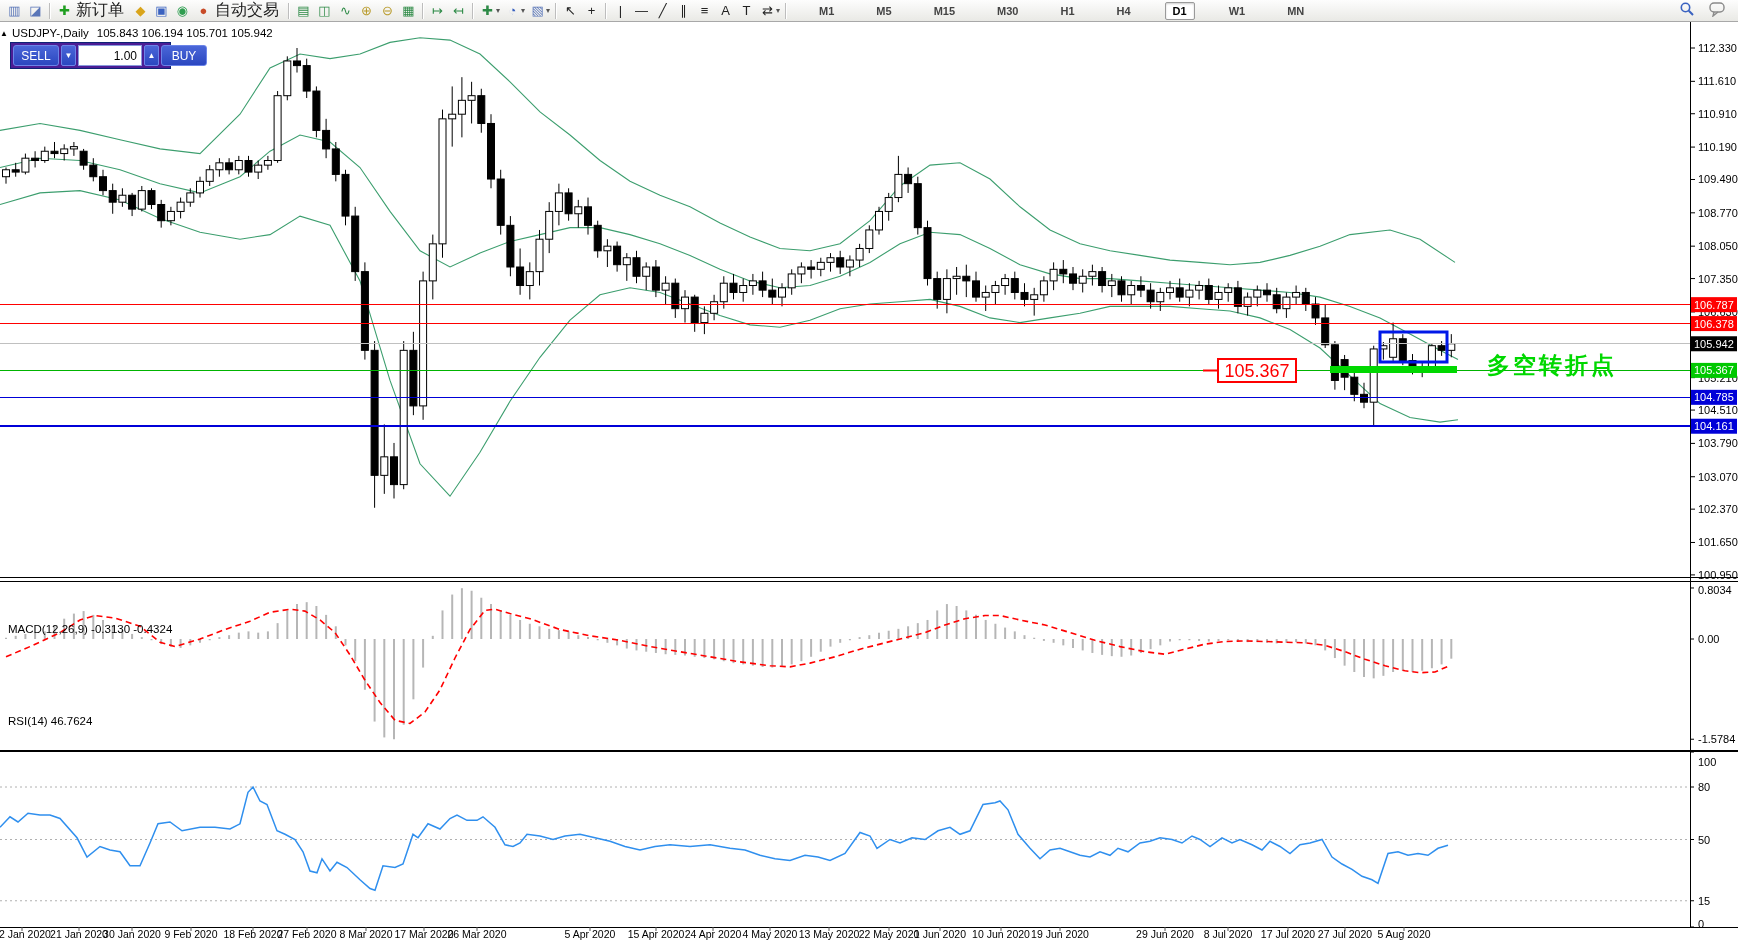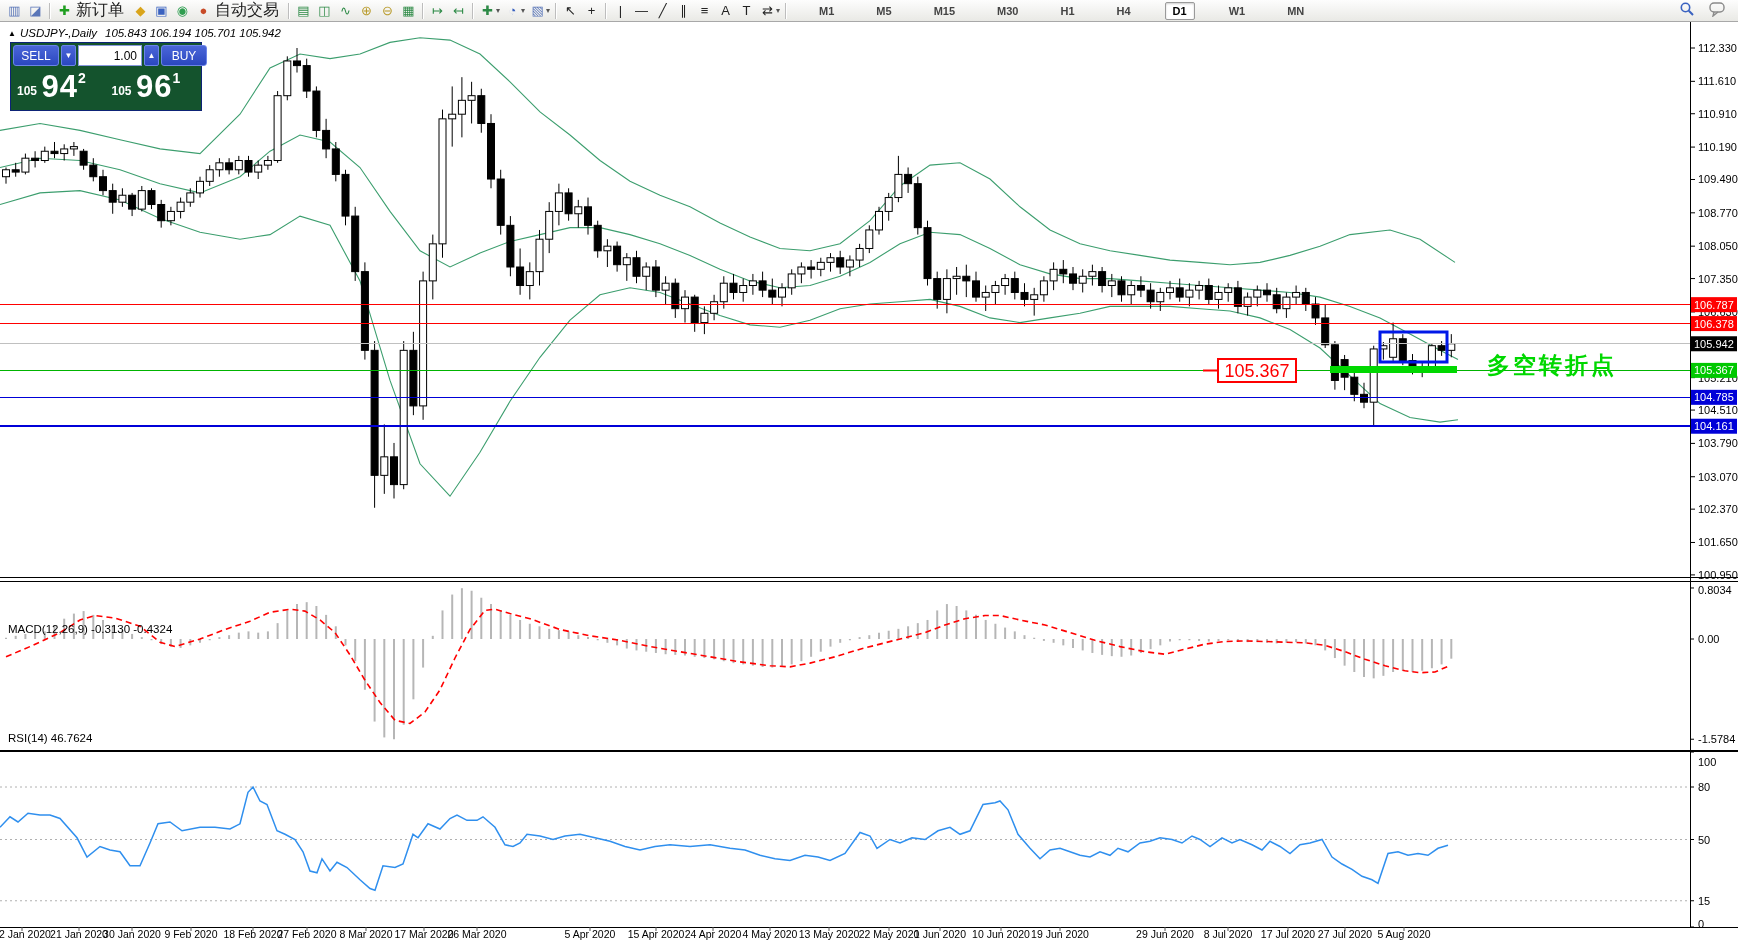--- a/index.html
+++ b/index.html
@@ -13,25 +13,25 @@
     font-size:13px;cursor:default;border-radius:2px;}
   .tb-label{font-size:16px;color:#1a1a1a;margin:0 6px 0 1px;white-space:nowrap;}
   .tb-sep{width:1px;height:16px;background:#bdbdbd;border-right:1px solid #fff;margin:0 3px;}
   .tb-caret{font-size:8px;color:#555;margin:0 2px 0 -2px;}
   .tf-btn{font-size:11px;font-weight:bold;color:#444;padding:2px 7px;margin:0 13px;border:1px solid transparent;border-radius:2px;}
   .tf-btn.active{background:#fff;border:1px solid #9a9a9a;box-shadow:inset 0 1px 2px #cfcfcf;color:#000;}
   #tb-right{margin-left:auto;display:flex;align-items:center;gap:10px;padding-right:6px;}
   
   #chart-svg{position:absolute;left:0;top:0;z-index:1;}
   .ind-label{position:absolute;z-index:3;font-size:11.5px;color:#000;white-space:nowrap;}
-  #symbol-header{position:absolute;left:8px;top:27px;z-index:4;font-size:11.5px;color:#000;white-space:nowrap;font-style:italic;}
+  #symbol-header{position:absolute;left:0;top:27px;z-index:4;font-size:11.5px;color:#000;white-space:nowrap;}
   #symbol-header .arrow{font-size:8px;vertical-align:1px;margin-right:4px;}
   #symbol-header .ohlc{margin-left:8px;}
   
-  #trade-panel{position:absolute;left:10px;top:42px;width:192px;z-index:4;background:#14532d;
+  #trade-panel{position:absolute;left:10px;top:42px;width:161px;z-index:4;background:#4c1d95;
     border:1px solid #0d2376;padding:2px;box-sizing:border-box;}
   .tp-row1{display:flex;gap:2px;height:21px;}
   .tp-btn{flex:0 0 46px;background:linear-gradient(#4a66d8,#2b47c0);border:1px solid #6b84e8;
     color:#fff;font-size:12px;border-radius:3px;padding:0;}
   .tp-spin{flex:0 0 15px;background:linear-gradient(#4a66d8,#2b47c0);border:1px solid #6b84e8;
     color:#fff;font-size:8px;border-radius:2px;padding:0;}
   .tp-vol{flex:1 1 auto;width:54px;border:1px solid #8899dd;background:#fff;color:#000;
     font-size:12px;text-align:right;padding:4px 4px;font-family:"Liberation Sans",sans-serif;}
   .tp-row2{display:flex;gap:3px;margin-top:2px;}
   .tp-price{flex:1;color:#fff;text-align:left;padding:1px 2px 3px 4px;white-space:nowrap;}
@@ -729,22 +729,18 @@
   </div>
 
   <div id="trade-panel">
     <div class="tp-row1">
       <button class="tp-btn">SELL</button>
       <button class="tp-spin">▼</button>
       <input class="tp-vol" value="1.00" style="">
       <button class="tp-spin">▲</button>
       <button class="tp-btn">BUY</button>
     </div>
-    <div class="tp-row2">
-      <div class="tp-price"><span class="tp-small">105</span> <span class="tp-big">94</span><span class="tp-sup">2</span></div>
-      <div class="tp-price"><span class="tp-small">105</span> <span class="tp-big">96</span><span class="tp-sup">1</span></div>
-    </div>
   </div>
 
   <div class="ind-label" style="left:8px;top:584px;margin-top:39px;">MACD(12,26,9) -0.3130 -0.4324</div>
-  <div class="ind-label" style="left:8px;top:732px;">RSI(14) 46.7624</div>
+  <div class="ind-label" style="left:8px;top:715px;">RSI(14) 46.7624</div>
 
 </div>
 
 </body></html>

